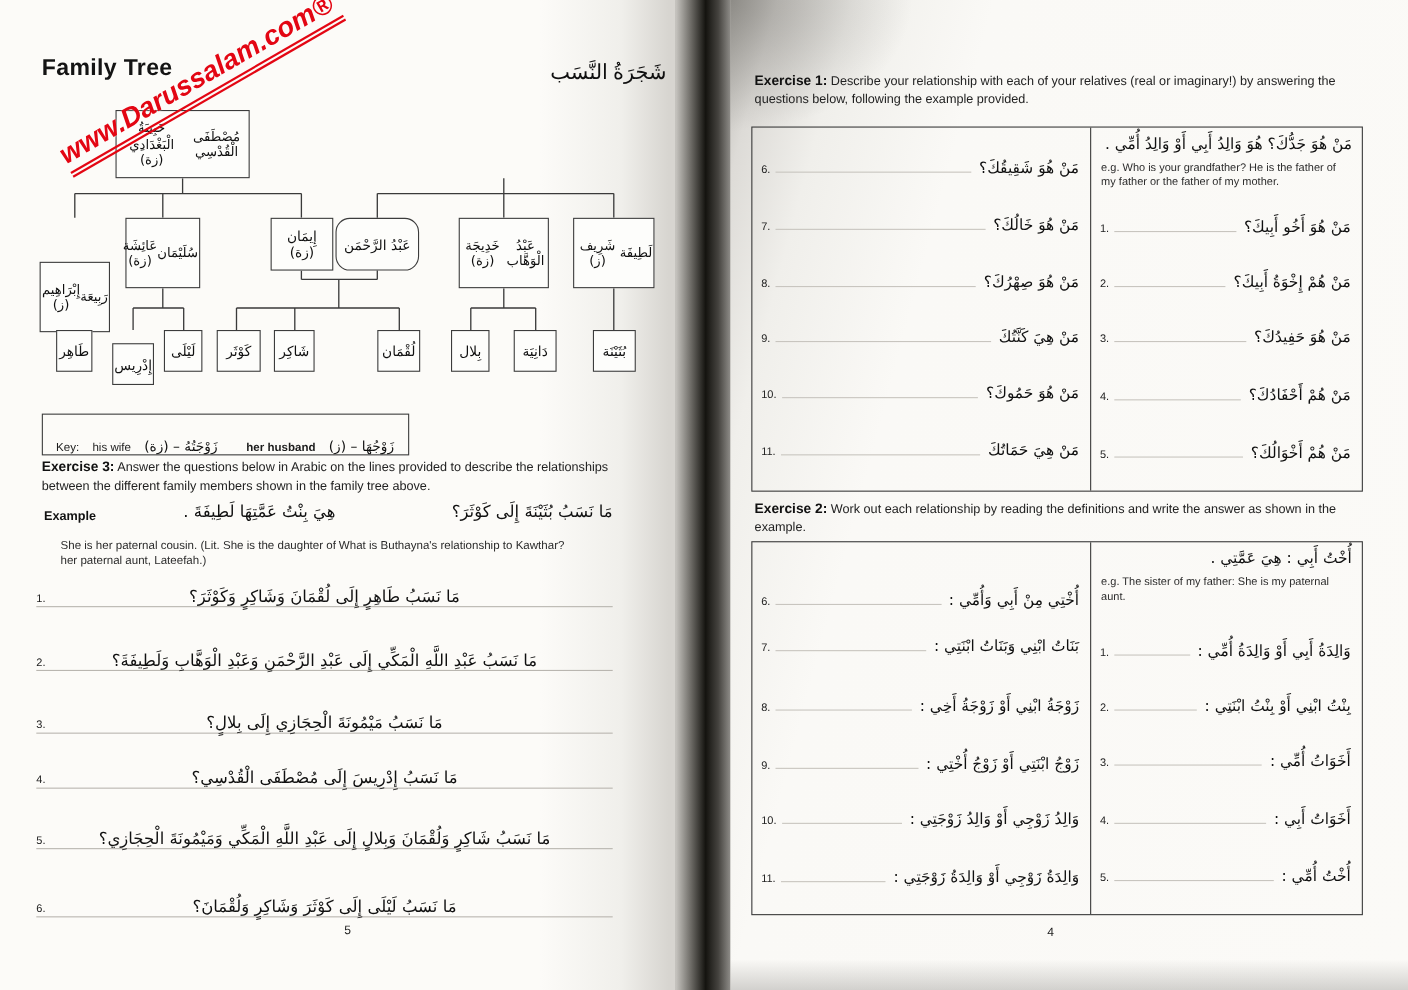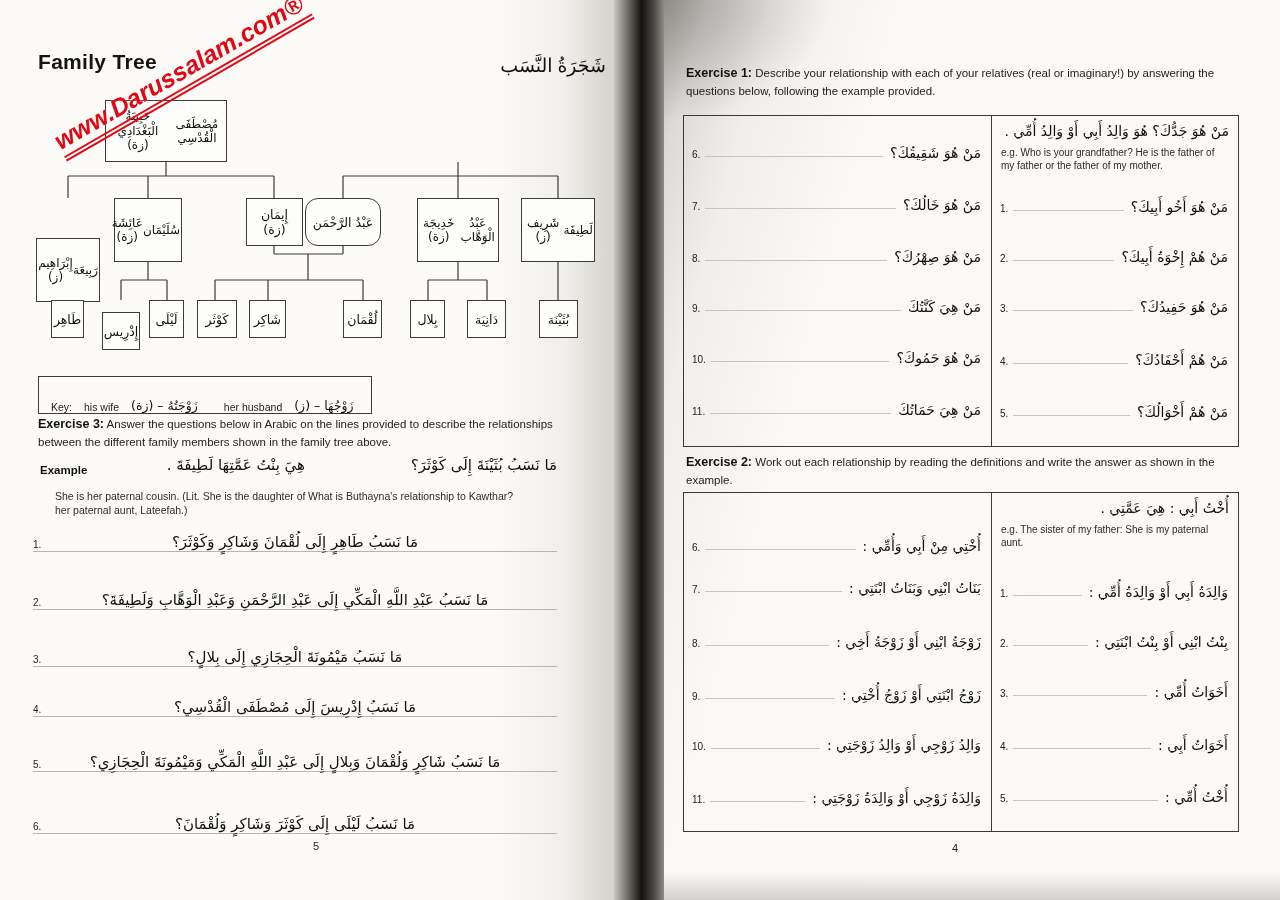--- a/index.html
+++ b/index.html
@@ -133,21 +133,21 @@
         <span>دَانِيَة</span>
       </div>
     <div class="tree-box ar leaf" style="left:539px;top:300px;width:39px;height:38px;">
         <span>بُثَيْنَة</span>
       </div>
 
     <div class="abs keybox">
       <span>Key:</span>
       <span>his wife</span>
       <span class="ar">زَوْجَتُهُ – (زة)</span>
-      <span style="margin-left:14px;">her husband</span>
+      <span style="margin-left:14px;font-weight:bold;">her husband</span>
       <span class="ar">زَوْجُهَا – (ز)</span>
     </div>
 
     <div class="abs exh" style="left:38px;top:415px;width:552px;">
       <b>Exercise 3:</b>
       <span>Answer the questions below in Arabic on the lines provided to describe the relationships between the different family members shown in the family tree above.</span>
     </div>
     <div class="abs exlabel" style="left:40px;top:464px;">Example</div>
     <div class="abs exm-ar ar" style="left:105px;top:456px;width:200px;">هِيَ بِنْتُ عَمَّتِهَا لَطِيفَةَ .</div>
     <div class="abs exm-ar ar" style="left:305px;top:456px;width:252px;">مَا نَسَبُ بُثَيْنَةَ إِلَى كَوْثَرَ؟</div>

